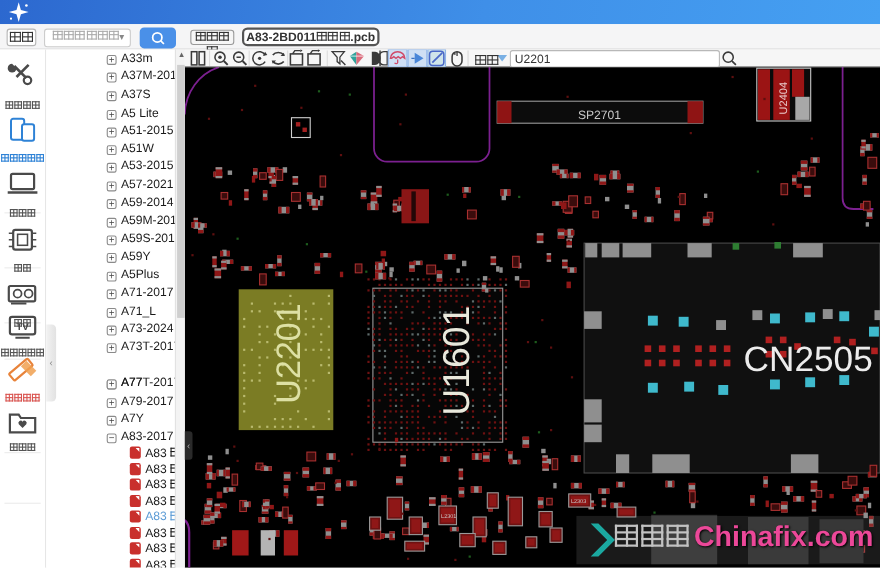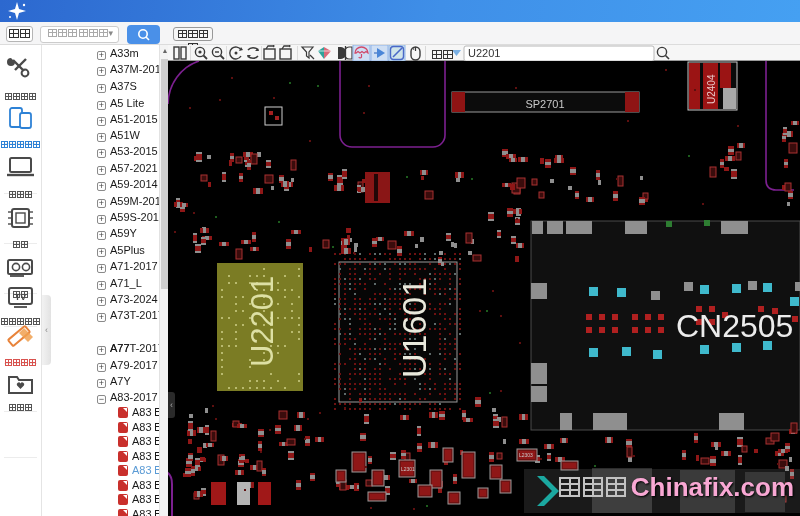--- a/index.html
+++ b/index.html
@@ -25,21 +25,21 @@
 .crow{position:absolute;left:76px;height:15px;white-space:nowrap}
 .pm{display:inline-block;width:9px;height:9px;border:1px solid #8a8a8a;border-radius:2px;font-size:9px;line-height:7px;text-align:center;color:#444;vertical-align:1px;background:#fdfdfd}
 .tl{font-size:11px;color:#1a1a1a;margin-left:4px;vertical-align:2px}
 .pdf{display:inline-block;position:relative;width:10px;height:11px;background:#c9302c;border-radius:2px;vertical-align:0px}
 .fold{position:absolute;right:1px;top:1px;width:4px;height:4px;background:#fff;clip-path:polygon(0 0,100% 100%,100% 0)}
 #scroll{position:absolute;left:159px;top:45px;width:9px;height:471px;background:#f3f3f3;border-left:1px solid #e2e2e2}
 #row3{position:absolute;left:168px;top:45px;width:632px;height:16px;background:#f6f6f6;border-bottom:1px solid #9a9a9a}
 #tb3{position:absolute;left:168px;top:45px}
 #cx{position:absolute;left:431px;top:48px;font-size:12px;color:#333}
 #pcb{position:absolute;left:168px;top:61px;width:684px;height:455px;background:#000}
-#wm{position:absolute;left:390px;top:411px;color:#f9a8d4;font-size:26px;font-weight:bold;white-space:nowrap;text-shadow:1px 1px 2px #000}
+#wm{position:absolute;left:390px;top:411px;color:#ec4899;font-size:26px;font-weight:bold;white-space:nowrap;text-shadow:1px 1px 2px #000}
 #wm .zh{color:#c2c2c2;font-size:24px;font-weight:bold;margin-right:3px}
 #wm .zh .c{width:.88em;height:.84em;background:linear-gradient(currentColor,currentColor) 0 0/100% 2px no-repeat,linear-gradient(currentColor,currentColor) 0 33%/100% 2px no-repeat,linear-gradient(currentColor,currentColor) 0 66%/100% 2px no-repeat,linear-gradient(currentColor,currentColor) 0 100%/100% 2px no-repeat,linear-gradient(currentColor,currentColor) 0 0/2px 100% no-repeat,linear-gradient(currentColor,currentColor) 50% 0/2px 100% no-repeat,linear-gradient(currentColor,currentColor) 100% 0/2px 100% no-repeat}
 #wm .zh .c{width:.85em;height:.85em}
 </style></head><body>
 <div id="pcb"><svg width="632" height="455" viewBox="168 61 632 455">
       <path d="M199,61 A44,46 0 0 0 168,104" fill="none" stroke="#7c2090" stroke-width="1.6"></path>
       <rect x="340" y="38" width="105" height="109" rx="12" fill="none" stroke="#7c2090" stroke-width="1.6"></rect>
       <path d="M766,61 V180 Q766,190 776,190 L794,190" fill="none" stroke="#7c2090" stroke-width="1.6"></path>
       <path d="M172,516 V484 Q172,471 160,470" fill="none" stroke="#7c2090" stroke-width="2"></path>
       <rect x="452" y="92" width="187" height="20" fill="#0c0c0c" stroke="#9a9a9a" stroke-width="1"></rect>
@@ -1445,20 +1445,21 @@
 </div>
 <div id="row2">
 <div class="btn" style="left:6px;top:4px;width:27px;height:16px;line-height:15px"><i class="c"></i><i class="c"></i></div>
 <div class="btn" style="left:40px;top:4px;width:79px;height:17px;color:#aaa;font-size:11px;text-align:left;border-color:#ccc"><span style="margin-left:6px"><i class="c"></i><i class="c"></i><i class="c"></i><i class="c"></i><i class="c"></i><i class="c"></i></span><span style="position:absolute;right:5px;top:1px;color:#888;font-size:9px">▾</span></div>
 <div style="position:absolute;left:127px;top:3px;width:33px;height:19px;background:#4a90e8;border-radius:4px">
 <svg width="33" height="19" viewBox="0 0 33 19">
         <circle cx="16" cy="9" r="4.2" fill="none" stroke="#fff" stroke-width="1.6"></circle>
         <line x1="19" y1="12" x2="22" y2="15" stroke="#fff" stroke-width="1.6"></line>
       </svg></div>
 <div class="btn" style="left:173px;top:5px;width:40px;height:14px;line-height:13px;font-size:11px;background:#f6f6f6;border-color:#999"><i class="c"></i><i class="c"></i><i class="c"></i><i class="c"></i></div>
+<div class="btn" style="left:220px;top:3px;width:125px;height:17px;line-height:15px;font-size:11px;font-weight:bold;border:2px solid #555;border-radius:5px">A83-2BD011<i class="c"></i><i class="c"></i><i class="c"></i>.pcb</div>
 </div>
 <div id="sidebar">
     <div class="sep" style="top:98px"></div>
     <div class="sep" style="top:148px"></div>
     <div class="sep" style="top:198px"></div>
     <div class="sep" style="top:248px"></div>
     <div class="sep" style="top:281px"></div>
     <div class="sep" style="top:318px"></div>
     <div class="sep" style="top:366px"></div>
     <div class="sep" style="top:412px"></div>

